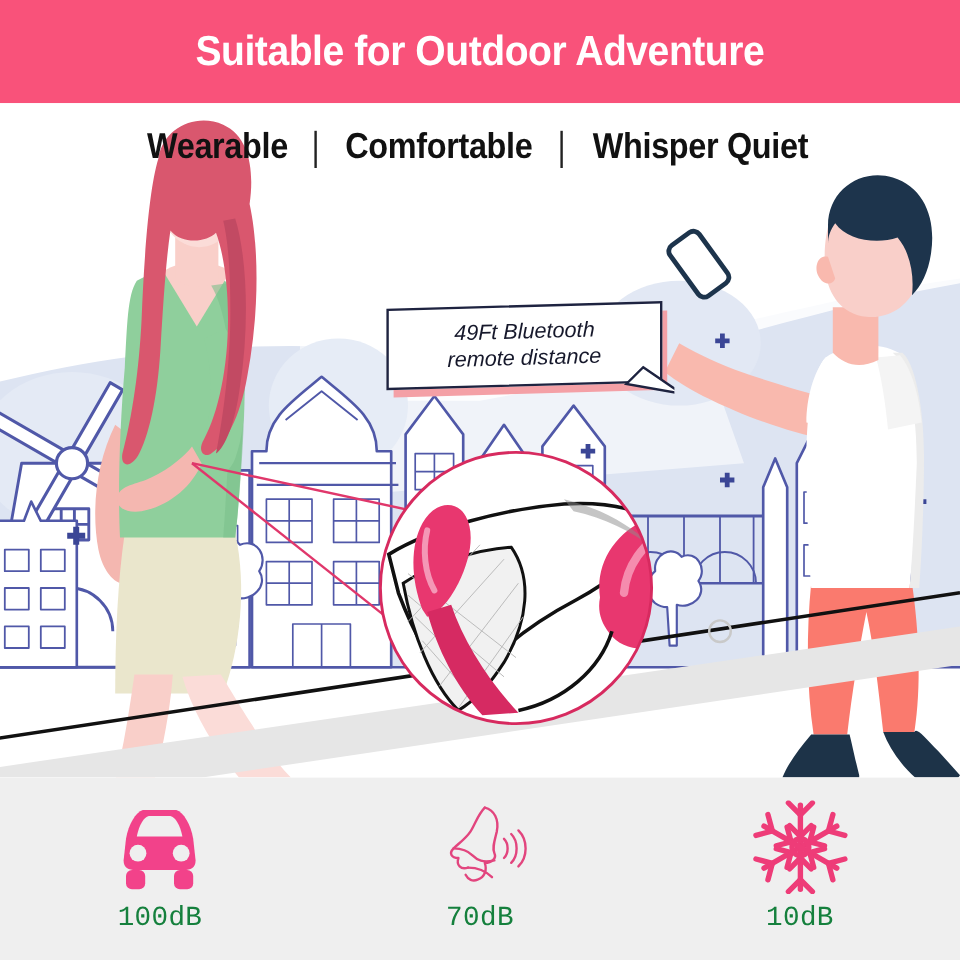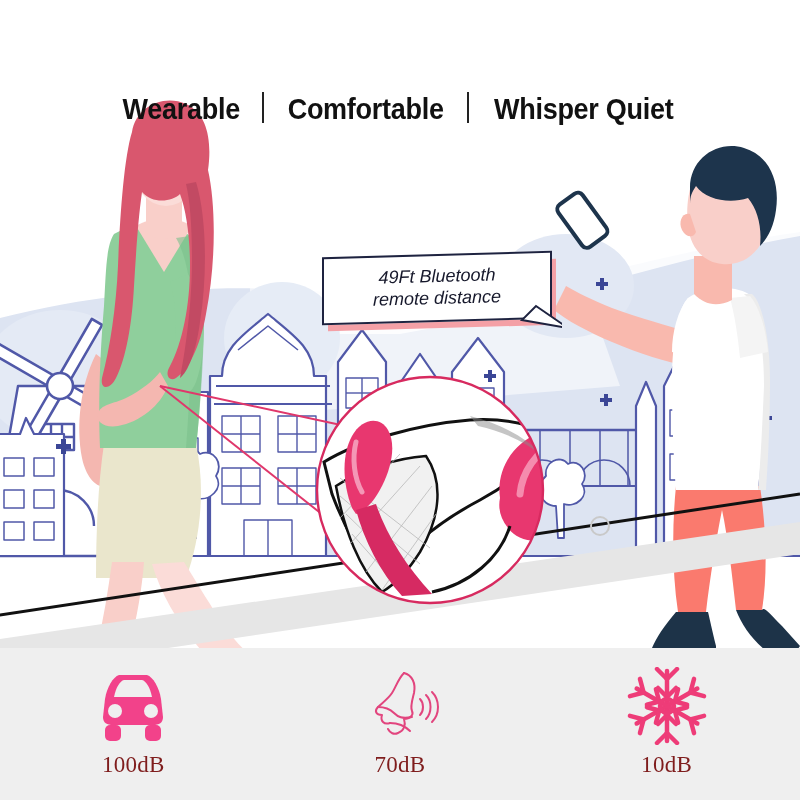--- a/index.html
+++ b/index.html
@@ -17,21 +17,21 @@
   }
   .banner-title{
     color:#ffffff;font-size:35px;font-weight:bold;
     font-family:"Liberation Sans Narrow","Liberation Sans",sans-serif;
     letter-spacing:-0.4px;transform:scaleX(0.93);white-space:nowrap;
   }
 
   
   .subrow{
     position:absolute;left:0;top:92px;width:800px;height:48px;
-    display:flex;align-items:flex-start;justify-content:center;gap:15px;z-index:40;
+    display:flex;align-items:flex-end;justify-content:center;gap:15px;z-index:40;
   }
   .subrow span.feat{
     color:#111111;font-size:30px;font-weight:bold;
     font-family:"Liberation Sans Narrow","Liberation Sans",sans-serif;
     transform:scaleX(0.9);white-space:nowrap;letter-spacing:-0.3px;
   }
   .sep{width:2px;height:31px;background:#222;display:inline-block;}
 
   
   .scene{position:absolute;left:0;top:86px;width:800px;height:562px;overflow:hidden;background:#fff;}
@@ -56,29 +56,32 @@
 
   
   .iconstrip{
     position:absolute;left:0;top:648px;width:800px;height:152px;
     background:#efefef;display:flex;align-items:flex-start;justify-content:space-around;
     padding-top:16px;box-sizing:border-box;
   }
   .icon-cell{width:130px;display:flex;flex-direction:column;align-items:center;}
   .icon-art{height:84px;display:flex;align-items:center;justify-content:center;}
   .icon-label{
-    margin-top:4px;color:#7f1d1d;font-size:23px;
-    font-family:Liberation Serif, serif;letter-spacing:0.3px;
+    margin-top:4px;color:#15803d;font-size:23px;
+    font-family:Liberation Mono, monospace;letter-spacing:0.3px;
   }
 </style>
 </head>
 <body>
 
 <div class="stage">
 
+  <div class="banner">
+    <div class="banner-title">Suitable for Outdoor Adventure</div>
+  </div>
 
   <div class="subrow">
     <span class="feat">Wearable</span>
     <span class="sep"></span>
     <span class="feat">Comfortable</span>
     <span class="sep"></span>
     <span class="feat">Whisper Quiet</span>
   </div>
 
   <div class="scene">

